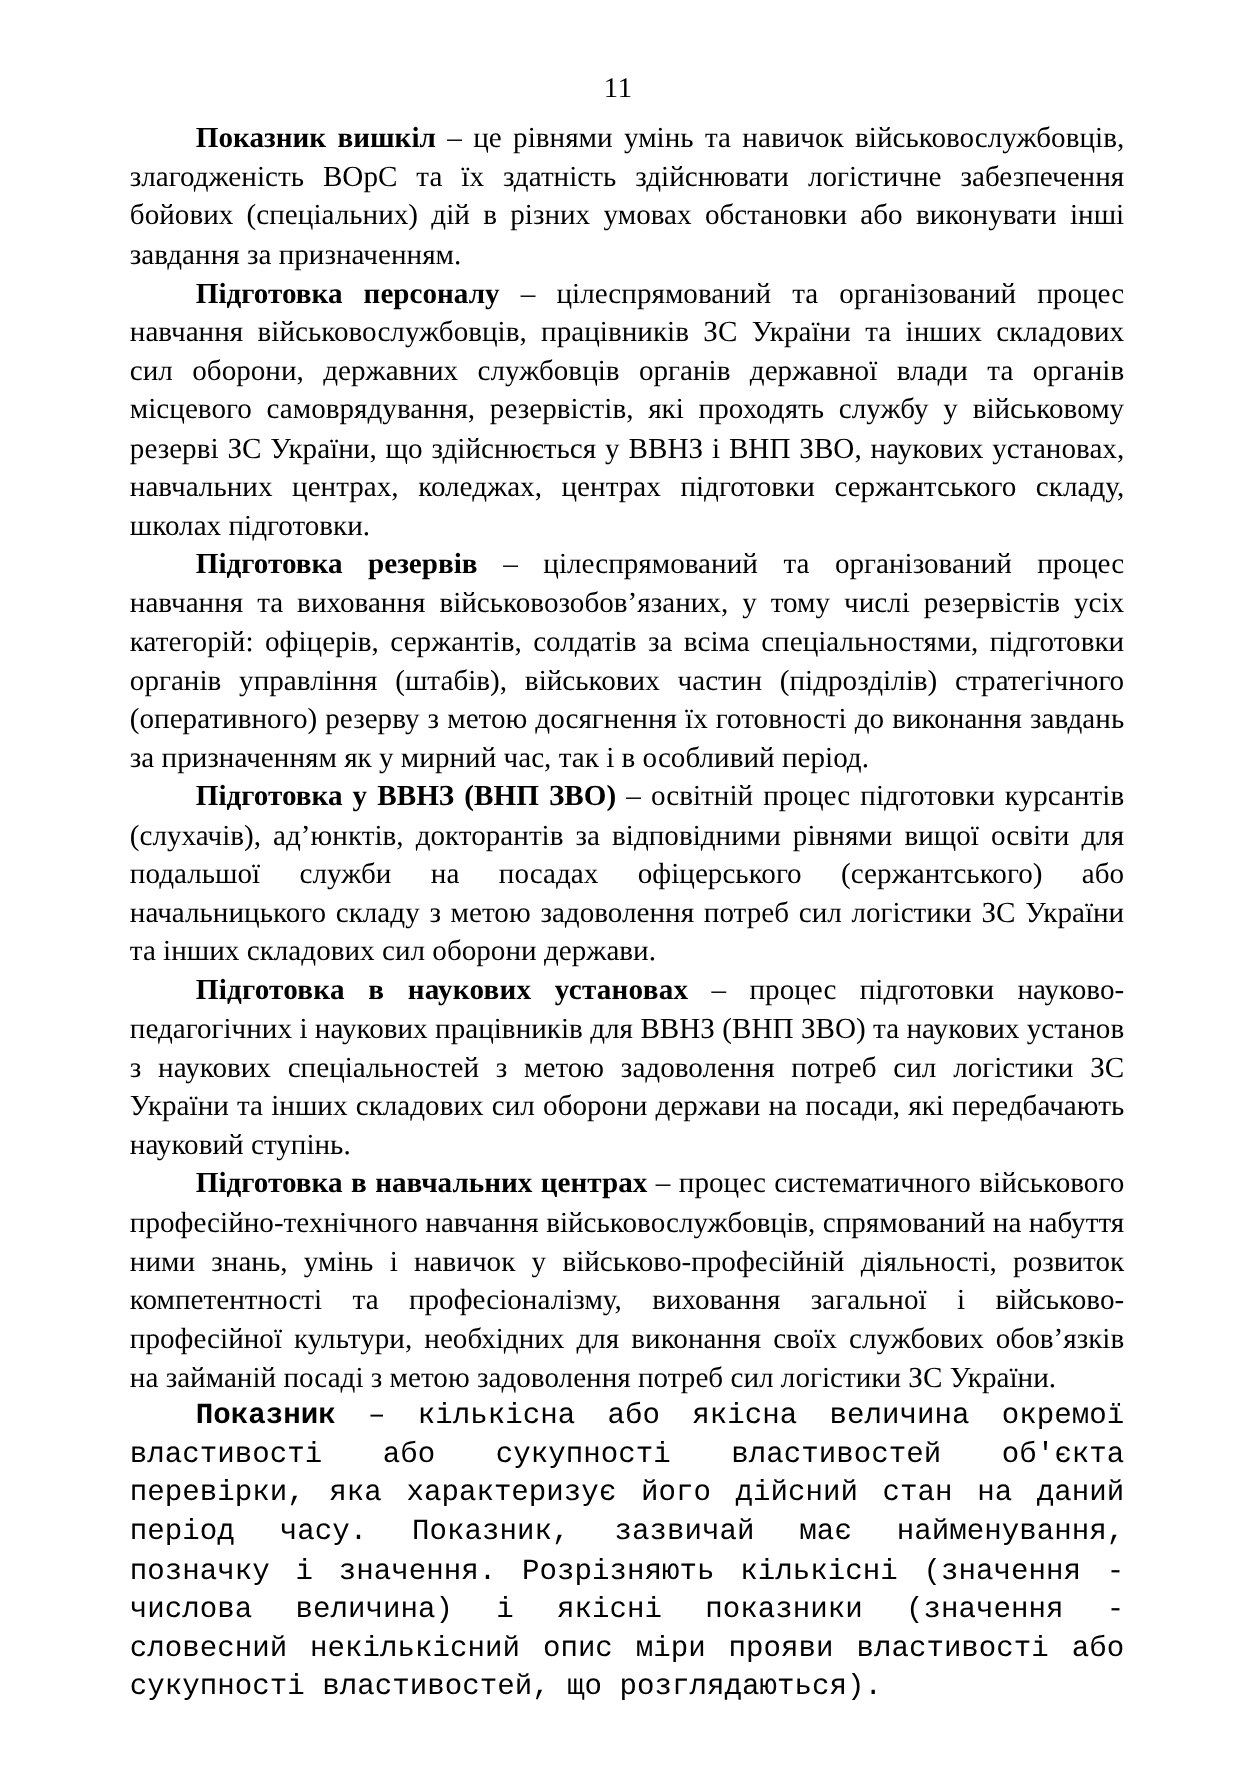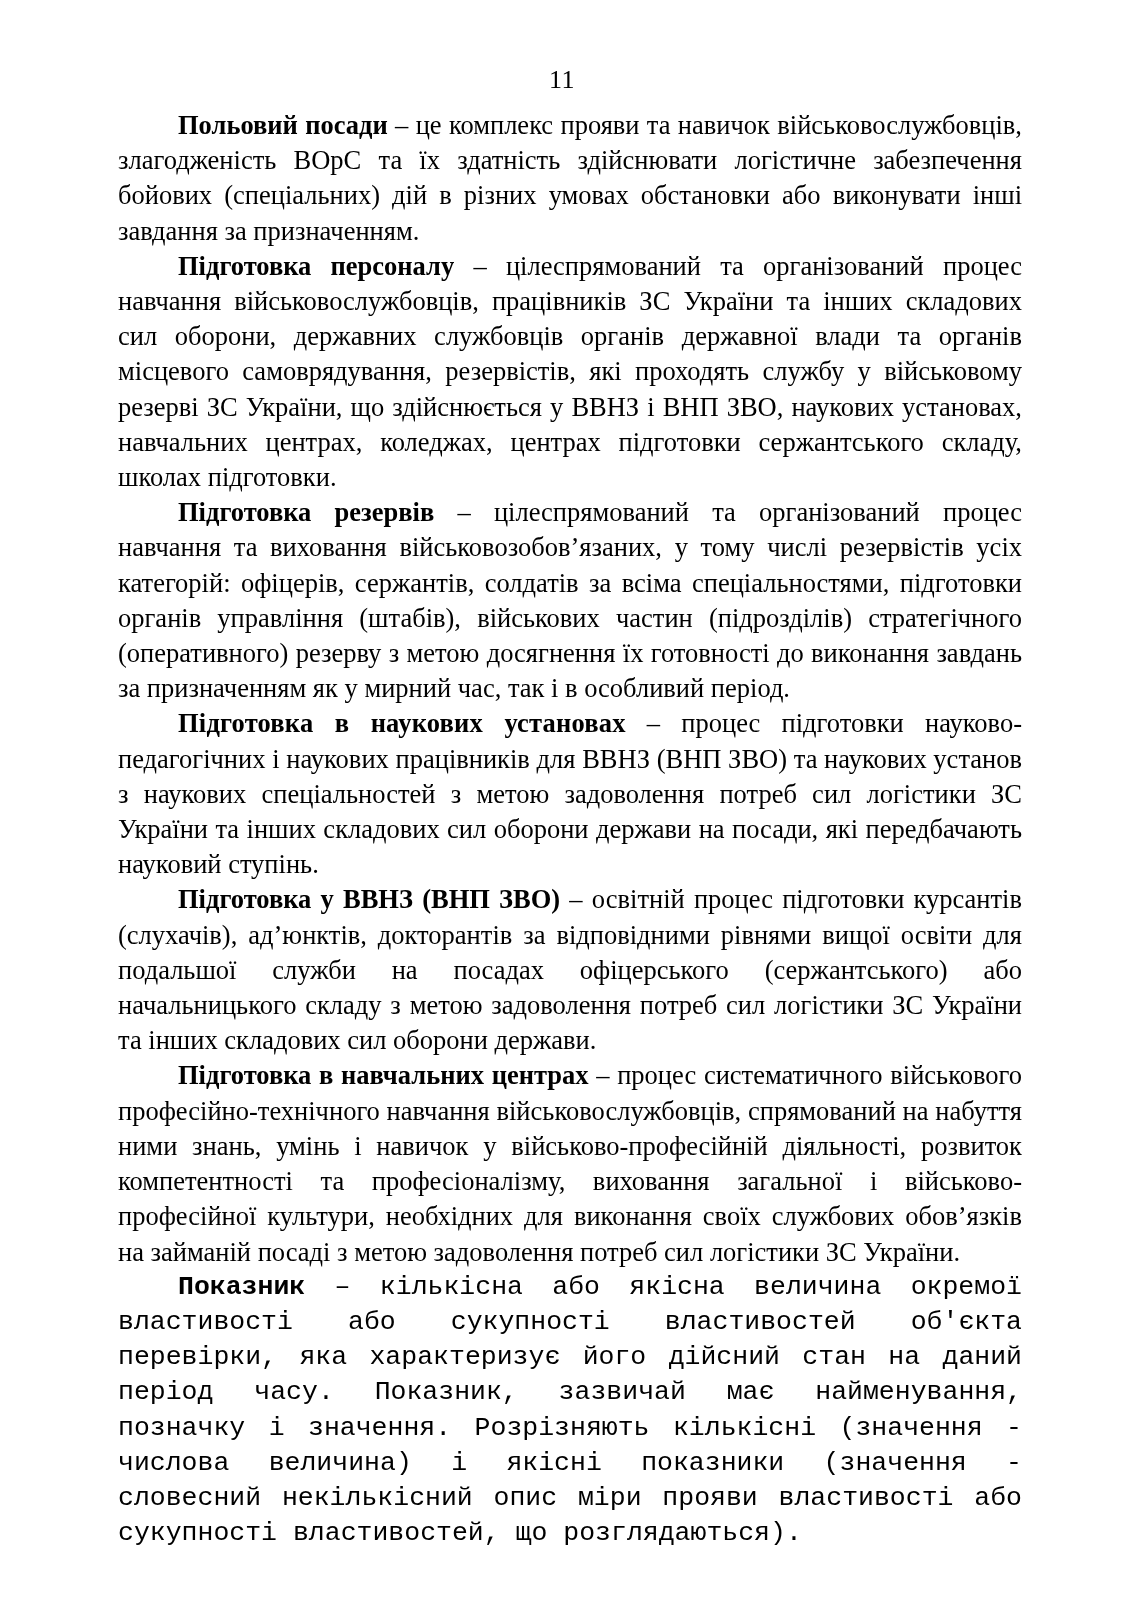--- a/index.html
+++ b/index.html
@@ -63,37 +63,37 @@
 </head>
 <body>
 
 <div class="page">
 
   <div class="page-number">11</div>
 
   <div class="body-text">
 
     <p class="para">
-      <span class="term">Польовий посади</span><span> – </span><span>це комплекс прояви та навичок військовослужбовців, злагодженість ВОрС та їх здатність здійснювати логістичне забезпечення бойових (спеціальних) дій в різних умовах обстановки або виконувати інші завдання за призначенням.</span>
+      <span class="term">Показник вишкіл</span><span> – </span><span>це рівнями умінь та навичок військовослужбовців, злагодженість ВОрС та їх здатність здійснювати логістичне забезпечення бойових (спеціальних) дій в різних умовах обстановки або виконувати інші завдання за призначенням.</span>
     </p>
 
     <p class="para">
       <span class="term">Підготовка персоналу</span><span> – </span><span>цілеспрямований та організований процес навчання військовослужбовців, працівників ЗС України та інших складових сил оборони, державних службовців органів державної влади та органів місцевого самоврядування, резервістів, які проходять службу у військовому резерві ЗС України, що здійснюється у ВВНЗ і ВНП ЗВО, наукових установах, навчальних центрах, коледжах, центрах підготовки сержантського складу, школах підготовки.</span>
     </p>
 
     <p class="para">
       <span class="term">Підготовка резервів</span><span> – </span><span>цілеспрямований та організований процес навчання та виховання військовозобов’язаних, у тому числі резервістів усіх категорій: офіцерів, сержантів, солдатів за всіма спеціальностями, підготовки органів управління (штабів), військових частин (підрозділів) стратегічного (оперативного) резерву з метою досягнення їх готовності до виконання завдань за призначенням як у мирний час, так і в особливий період.</span>
     </p>
 
     <p class="para">
-      <span class="term loose">Підготовка в наукових установах</span><span> – </span><span>процес підготовки науково-педагогічних і наукових працівників для ВВНЗ (ВНП ЗВО) та наукових установ з наукових спеціальностей з метою задоволення потреб сил логістики ЗС України та інших складових сил оборони держави на посади, які передбачають науковий ступінь.</span>
+      <span class="term">Підготовка у ВВНЗ (ВНП ЗВО)</span><span> – </span><span>освітній процес підготовки курсантів (слухачів), ад’юнктів, докторантів за відповідними рівнями вищої освіти для подальшої служби на посадах офіцерського (сержантського) або начальницького складу з метою задоволення потреб сил логістики ЗС України та інших складових сил оборони держави.</span>
     </p>
 
     <p class="para">
-      <span class="term">Підготовка у ВВНЗ (ВНП ЗВО)</span><span> – </span><span>освітній процес підготовки курсантів (слухачів), ад’юнктів, докторантів за відповідними рівнями вищої освіти для подальшої служби на посадах офіцерського (сержантського) або начальницького складу з метою задоволення потреб сил логістики ЗС України та інших складових сил оборони держави.</span>
+      <span class="term loose">Підготовка в наукових установах</span><span> – </span><span>процес підготовки науково-педагогічних і наукових працівників для ВВНЗ (ВНП ЗВО) та наукових установ з наукових спеціальностей з метою задоволення потреб сил логістики ЗС України та інших складових сил оборони держави на посади, які передбачають науковий ступінь.</span>
     </p>
 
     <p class="para">
       <span class="term">Підготовка в навчальних центрах</span><span> – </span><span>процес систематичного військового професійно-технічного навчання військовослужбовців, спрямований на набуття ними знань, умінь і навичок у військово-професійній діяльності, розвиток компетентності та професіоналізму, виховання загальної і військово-професійної культури, необхідних для виконання своїх службових обов’язків на займаній посаді з метою задоволення потреб сил логістики ЗС України.</span>
     </p>
 
     <p class="para">
       <span class="term">Показник</span><span> – </span><span>кількісна або якісна величина окремої властивості або сукупності властивостей об'єкта перевірки, яка характеризує його дійсний стан на даний період часу. Показник, зазвичай має найменування, позначку і значення. Розрізняють кількісні (значення - числова величина) і якісні показники (значення - словесний некількісний опис міри прояви властивості або сукупності властивостей, що розглядаються).</span>
     </p>
 

